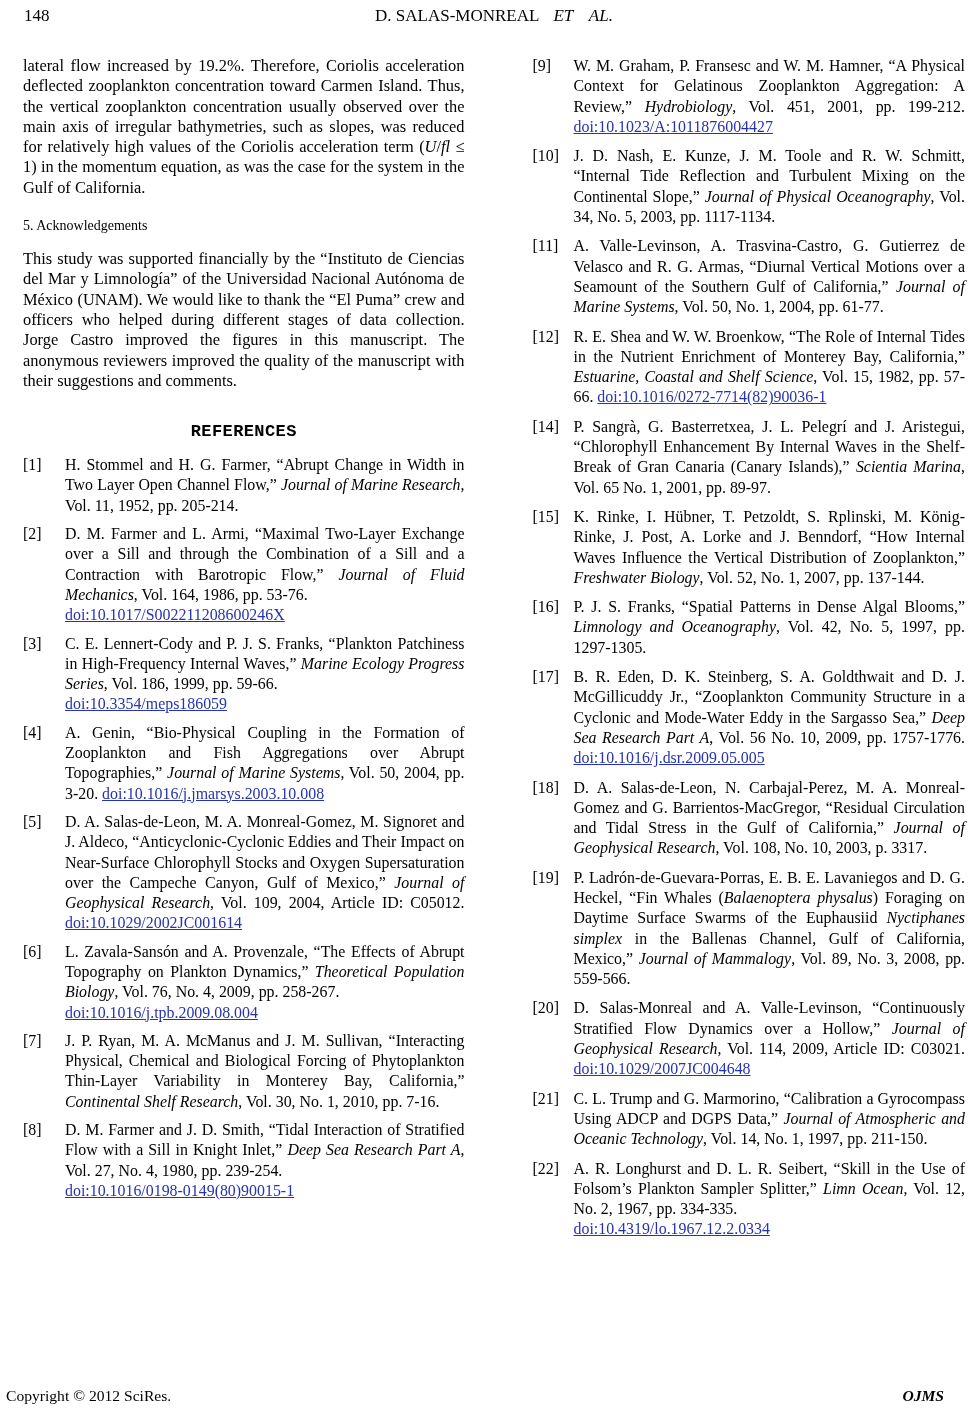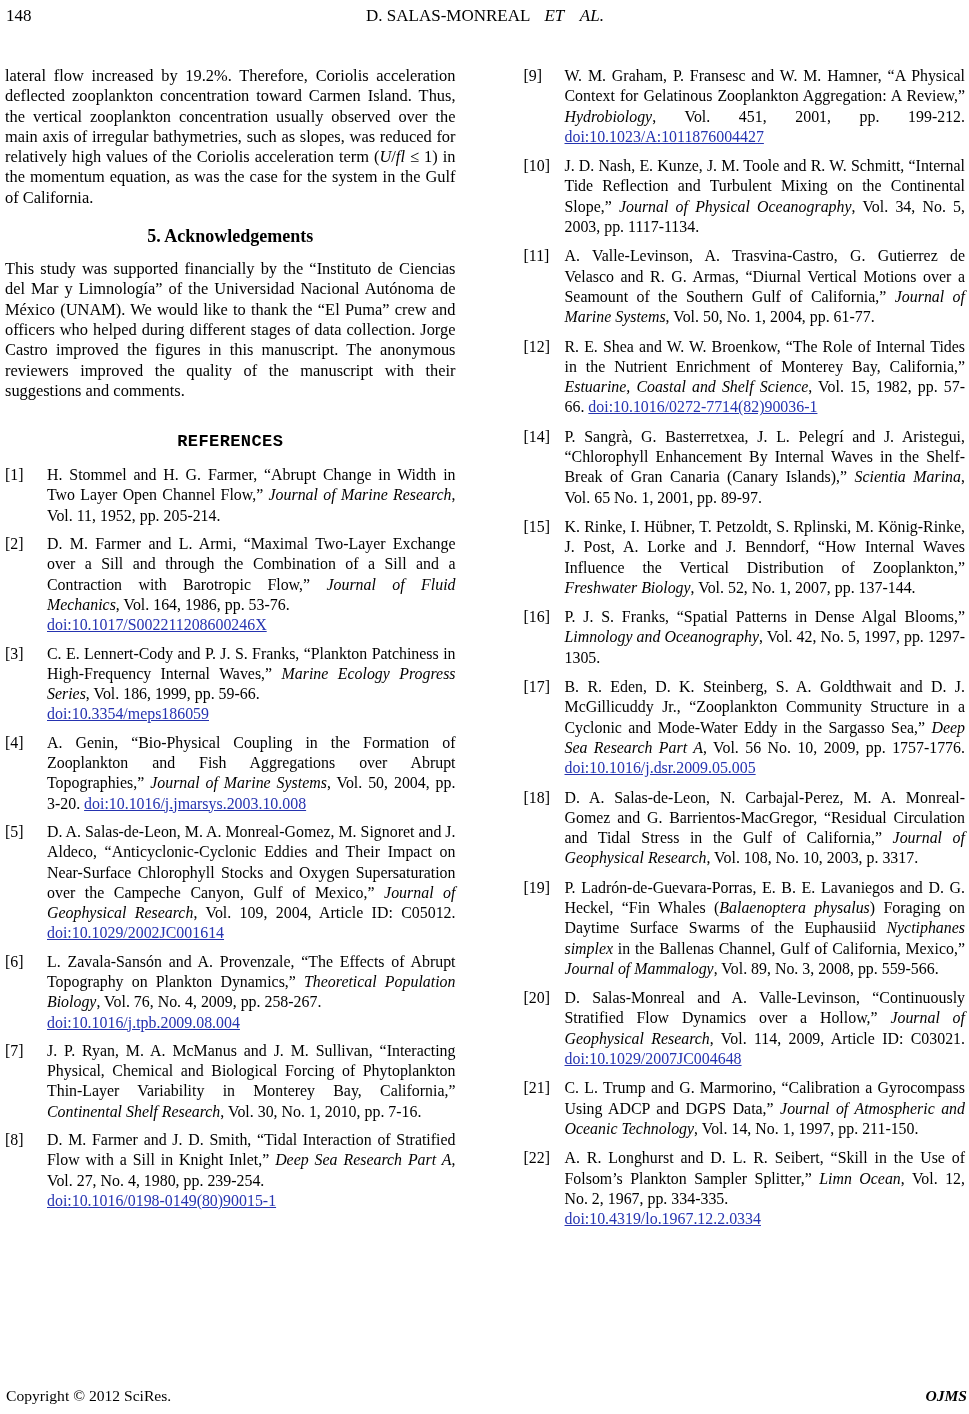--- a/index.html
+++ b/index.html
@@ -2,41 +2,41 @@
 <html style="--link-color: #2533b0;"><head>
 <meta charset="utf-8">
 <style>
   html,body{margin:0;padding:0;background:#ffffff;}
   .page{
     position:relative;
     width:969px;height:1414px;
     background:#ffffff;color:#000;
     font-family:"Liberation Serif","DejaVu Serif",serif;
     box-sizing:border-box;
-    padding:6px 4px 0 5px;
+    padding:6px 4px 0 23px;
     overflow:hidden;
   }
   .pagehead{position:relative;height:24px;font-size:17px;line-height:20px;}
   .pageno{position:absolute;left:1px;top:0;}
   .runtitle{text-align:center;}
   .et{font-style:italic;margin-left:14px;word-spacing:12px;margin-top:32px;}
-  .columns{display:flex;gap:59px;margin-top:36px;}
+  .columns{display:flex;gap:59px;margin-top:26px;}
   .col{width:460px;}
   p.body{margin:0;text-align:justify;font-size:16.4px;line-height:20.3px;}
   .mi{font-style:italic;}
-  h2.ack{font-size:18px;line-height:22px;margin:17px 0 12px 0;font-weight:bold;text-align:center;}
+  h2.ack{font-size:14px;line-height:22px;margin:17px 0 12px 0;font-weight:normal;}
   h3.refhead{text-align:center;font-size:17px;line-height:20px;margin:31px 0 13px 0;font-weight:bold;letter-spacing:0.4px;font-family:Liberation Mono, monospace;}
   .reflist{font-size:15.9px;line-height:20.3px;}
   .ref{position:relative;padding-left:42px;text-align:justify;margin:0 0 8px 0;}
   .colR .ref{padding-left:50px;margin-bottom:9px;}
   .ref-num{position:absolute;left:0;top:0;}
   .colR .ref-num{left:9px;}
   a.doi{color:var(--link-color,#2533b0);text-decoration:underline;cursor:pointer;}
   .footer{
-    position:absolute;left:6px;right:2px;bottom:9px;
+    position:absolute;left:6px;right:25px;bottom:9px;
     display:flex;justify-content:space-between;
     font-size:15.6px;line-height:19px;
   }
   .ojms{font-weight:bold;font-style:italic;}
 </style>
 </head>
 <body>
 
 <div class="page">
 

